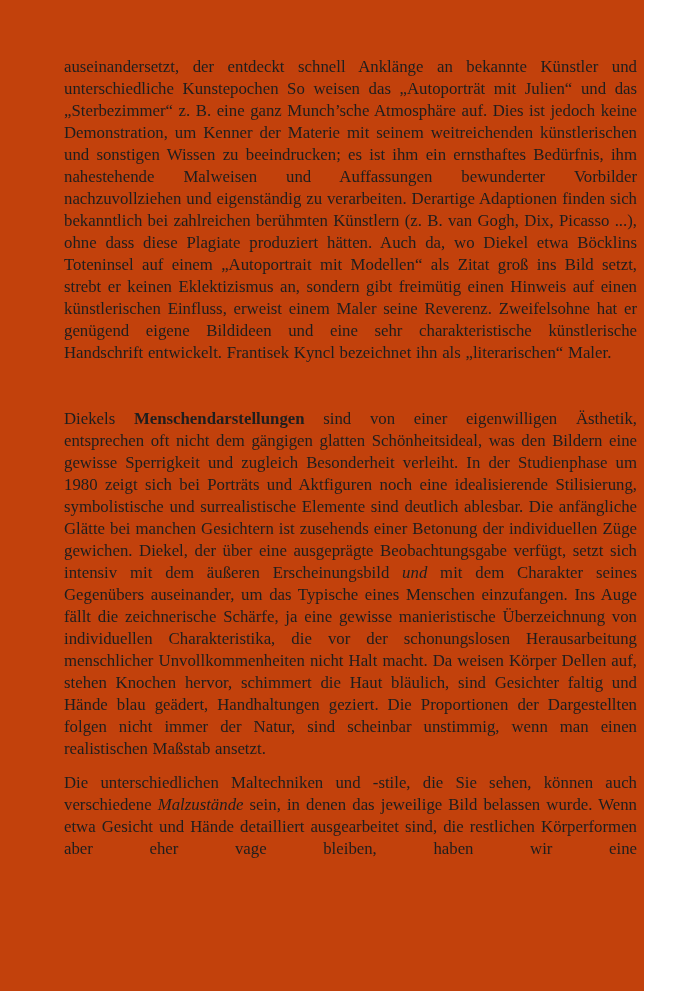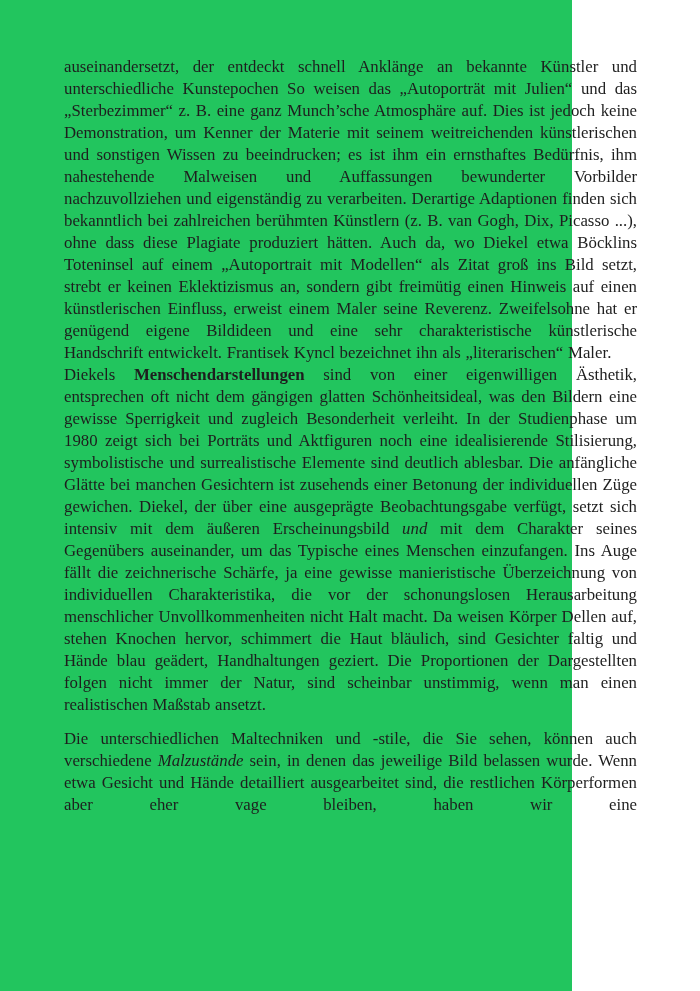--- a/index.html
+++ b/index.html
@@ -8,42 +8,42 @@
     padding: 0;
   }
   body {
     width: 700px;
     height: 991px;
     background: #ffffff;
     overflow: hidden;
   }
   .page {
     position: relative;
-    width: 572px;
+    width: 644px;
     height: 991px;
-    background: #22c55e;
+    background: #c2410c;
     box-sizing: border-box;
   }
   .text-block {
     position: absolute;
     left: 64px;
     top: 56px;
     width: 573px;
     font-family: "Liberation Serif", "DejaVu Serif", serif;
   }
   .para {
     margin: 0;
     font-size: 16.8px;
     line-height: 22px;
     text-align: justify;
     word-spacing: 0.5px;
     color: #1e1e1e;
   }
   
-  .text-block p:nth-of-type(2) { }
+  .text-block p:nth-of-type(2) { margin-top: 44px; }
   .text-block p:nth-of-type(3) { margin-top: 12px; font-family: Liberation Serif, serif; }
   
   .para.justify-last { text-align-last: justify; }
   .para b { font-weight: bold; }
   .para i { font-style: italic; }
 </style>
 </head>
 <body>
 
 <main class="page">

